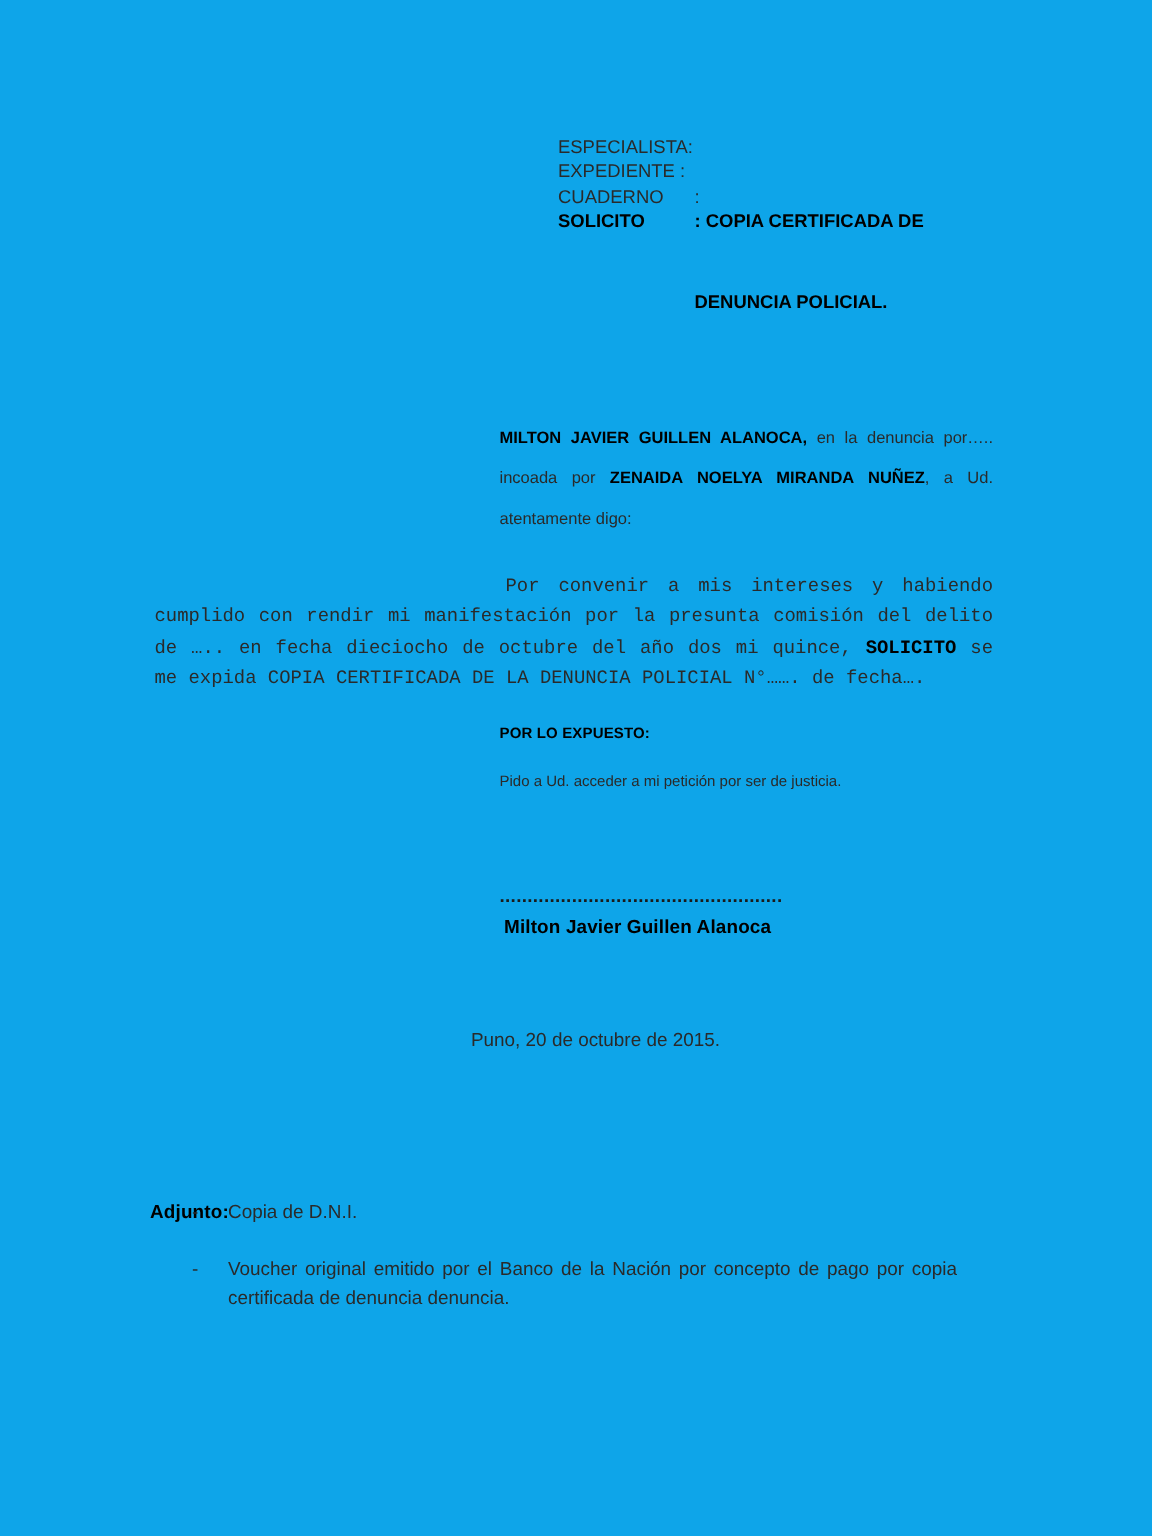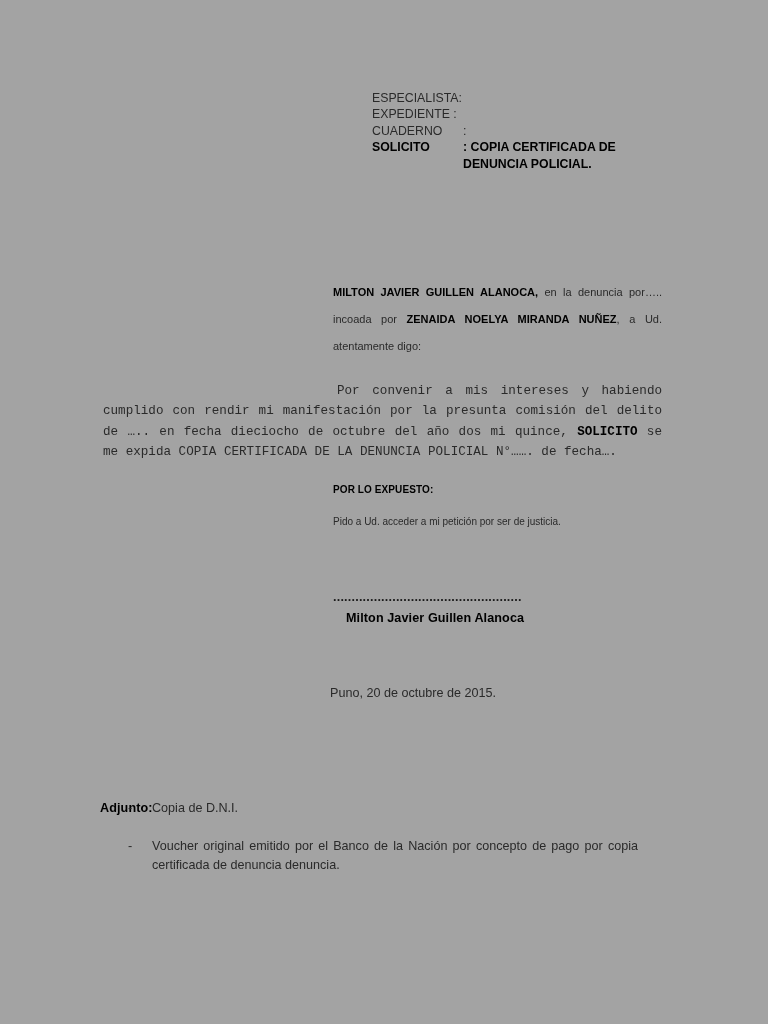--- a/index.html
+++ b/index.html
@@ -14,21 +14,21 @@
     position: relative;
     overflow: hidden;
     font-family: "Liberation Sans", sans-serif;
     color: #1a1a1a;
     -webkit-font-smoothing: antialiased;
   }
 
   .page {
     position: absolute;
     inset: 0;
-    background: #a3a3a3;
+    background: #0ea5e9;
   }
 
   
   .header-block {
     position: absolute;
     left: 372px;
     top: 90px;
     width: 290px;
     font-size: 12.3px;
     line-height: 16.4px;
@@ -49,20 +49,21 @@
   .header-row.solicito {
     font-weight: bold;
     color: #000000;
   }
   .header-row.solicito .header-label { width: 91px; flex: 0 0 91px; }
   .solicito-cont {
     margin-left: 91px;
     font-weight: bold;
     color: #000000;
     white-space: pre;
+    margin-top: 37px;
   }
 
   
   .addressee {
     position: absolute;
     left: 103px;
     top: 224px;
     font-size: 13.2px;
     font-weight: bold;
     letter-spacing: 0.15px;
@@ -134,28 +135,28 @@
     letter-spacing: 0.2px;
     line-height: 14px;
     white-space: nowrap;
     font-weight: bold;
   }
   .sig-name {
     font-size: 12.6px;
     font-weight: bold;
     color: #000000;
     margin-top: 7px;
-    margin-left: 13px;
+    margin-left: 3px;
     letter-spacing: 0.1px;
   }
 
   
   .placedate {
     position: absolute;
-    left: 330px;
+    left: 314px;
     top: 686px;
     font-size: 12.6px;
     color: #2a2a2a;
     white-space: nowrap;
   }
 
   
   .adjunto-title {
     position: absolute;
     left: 100px;

